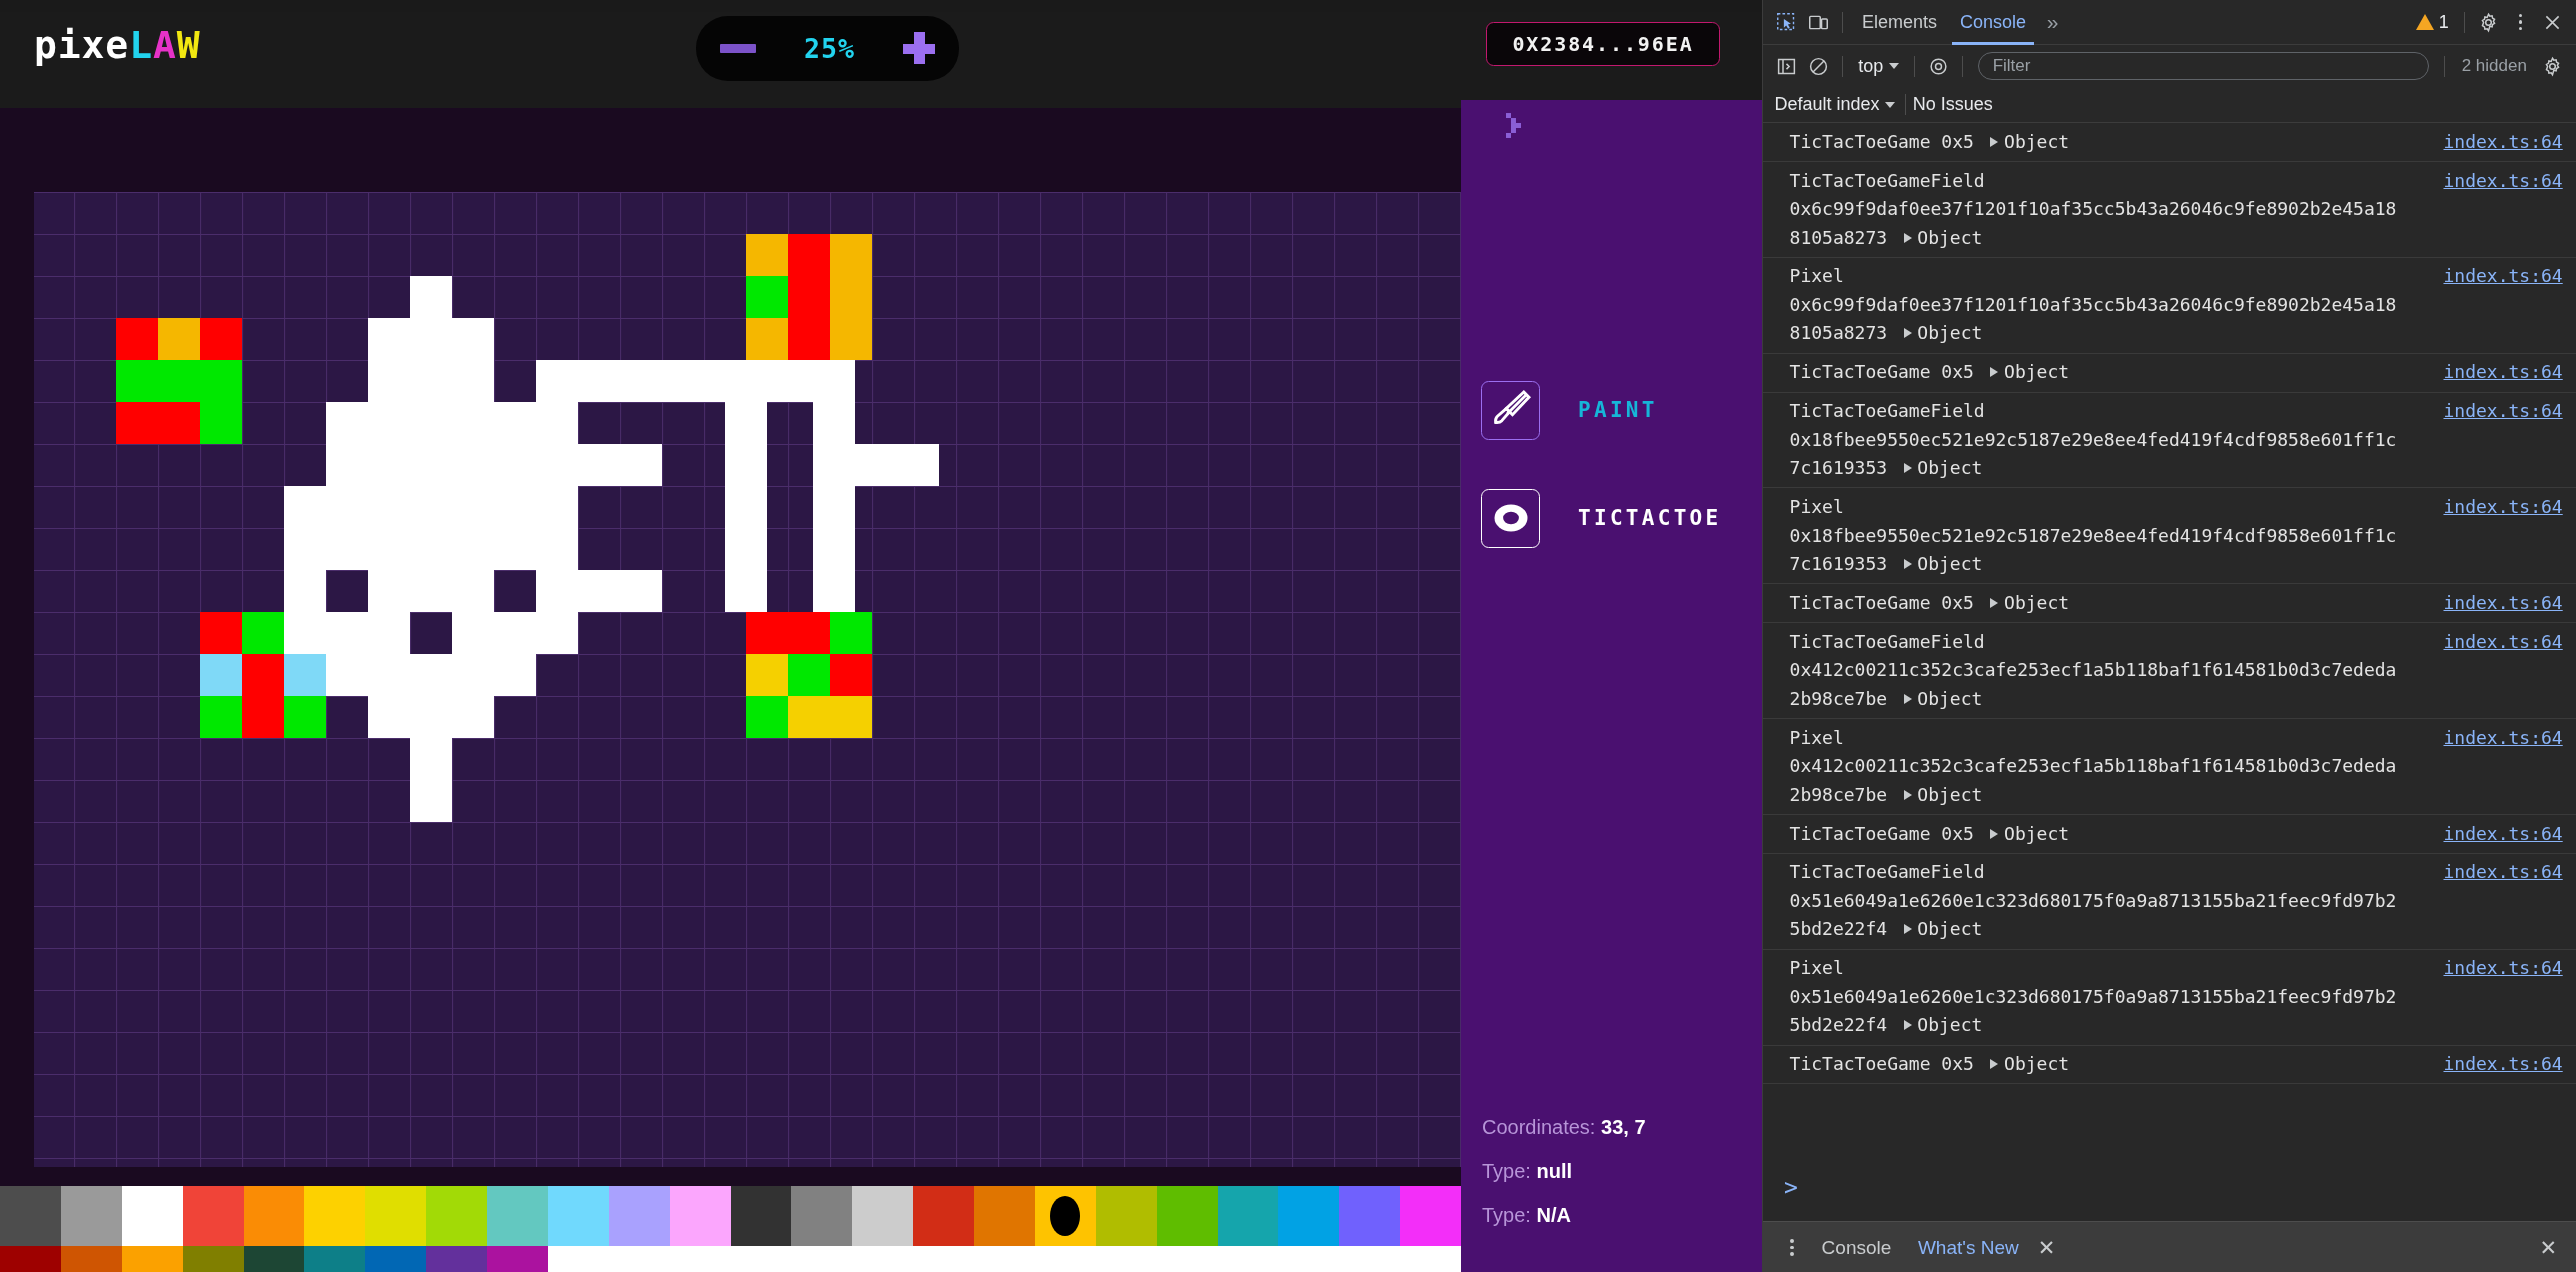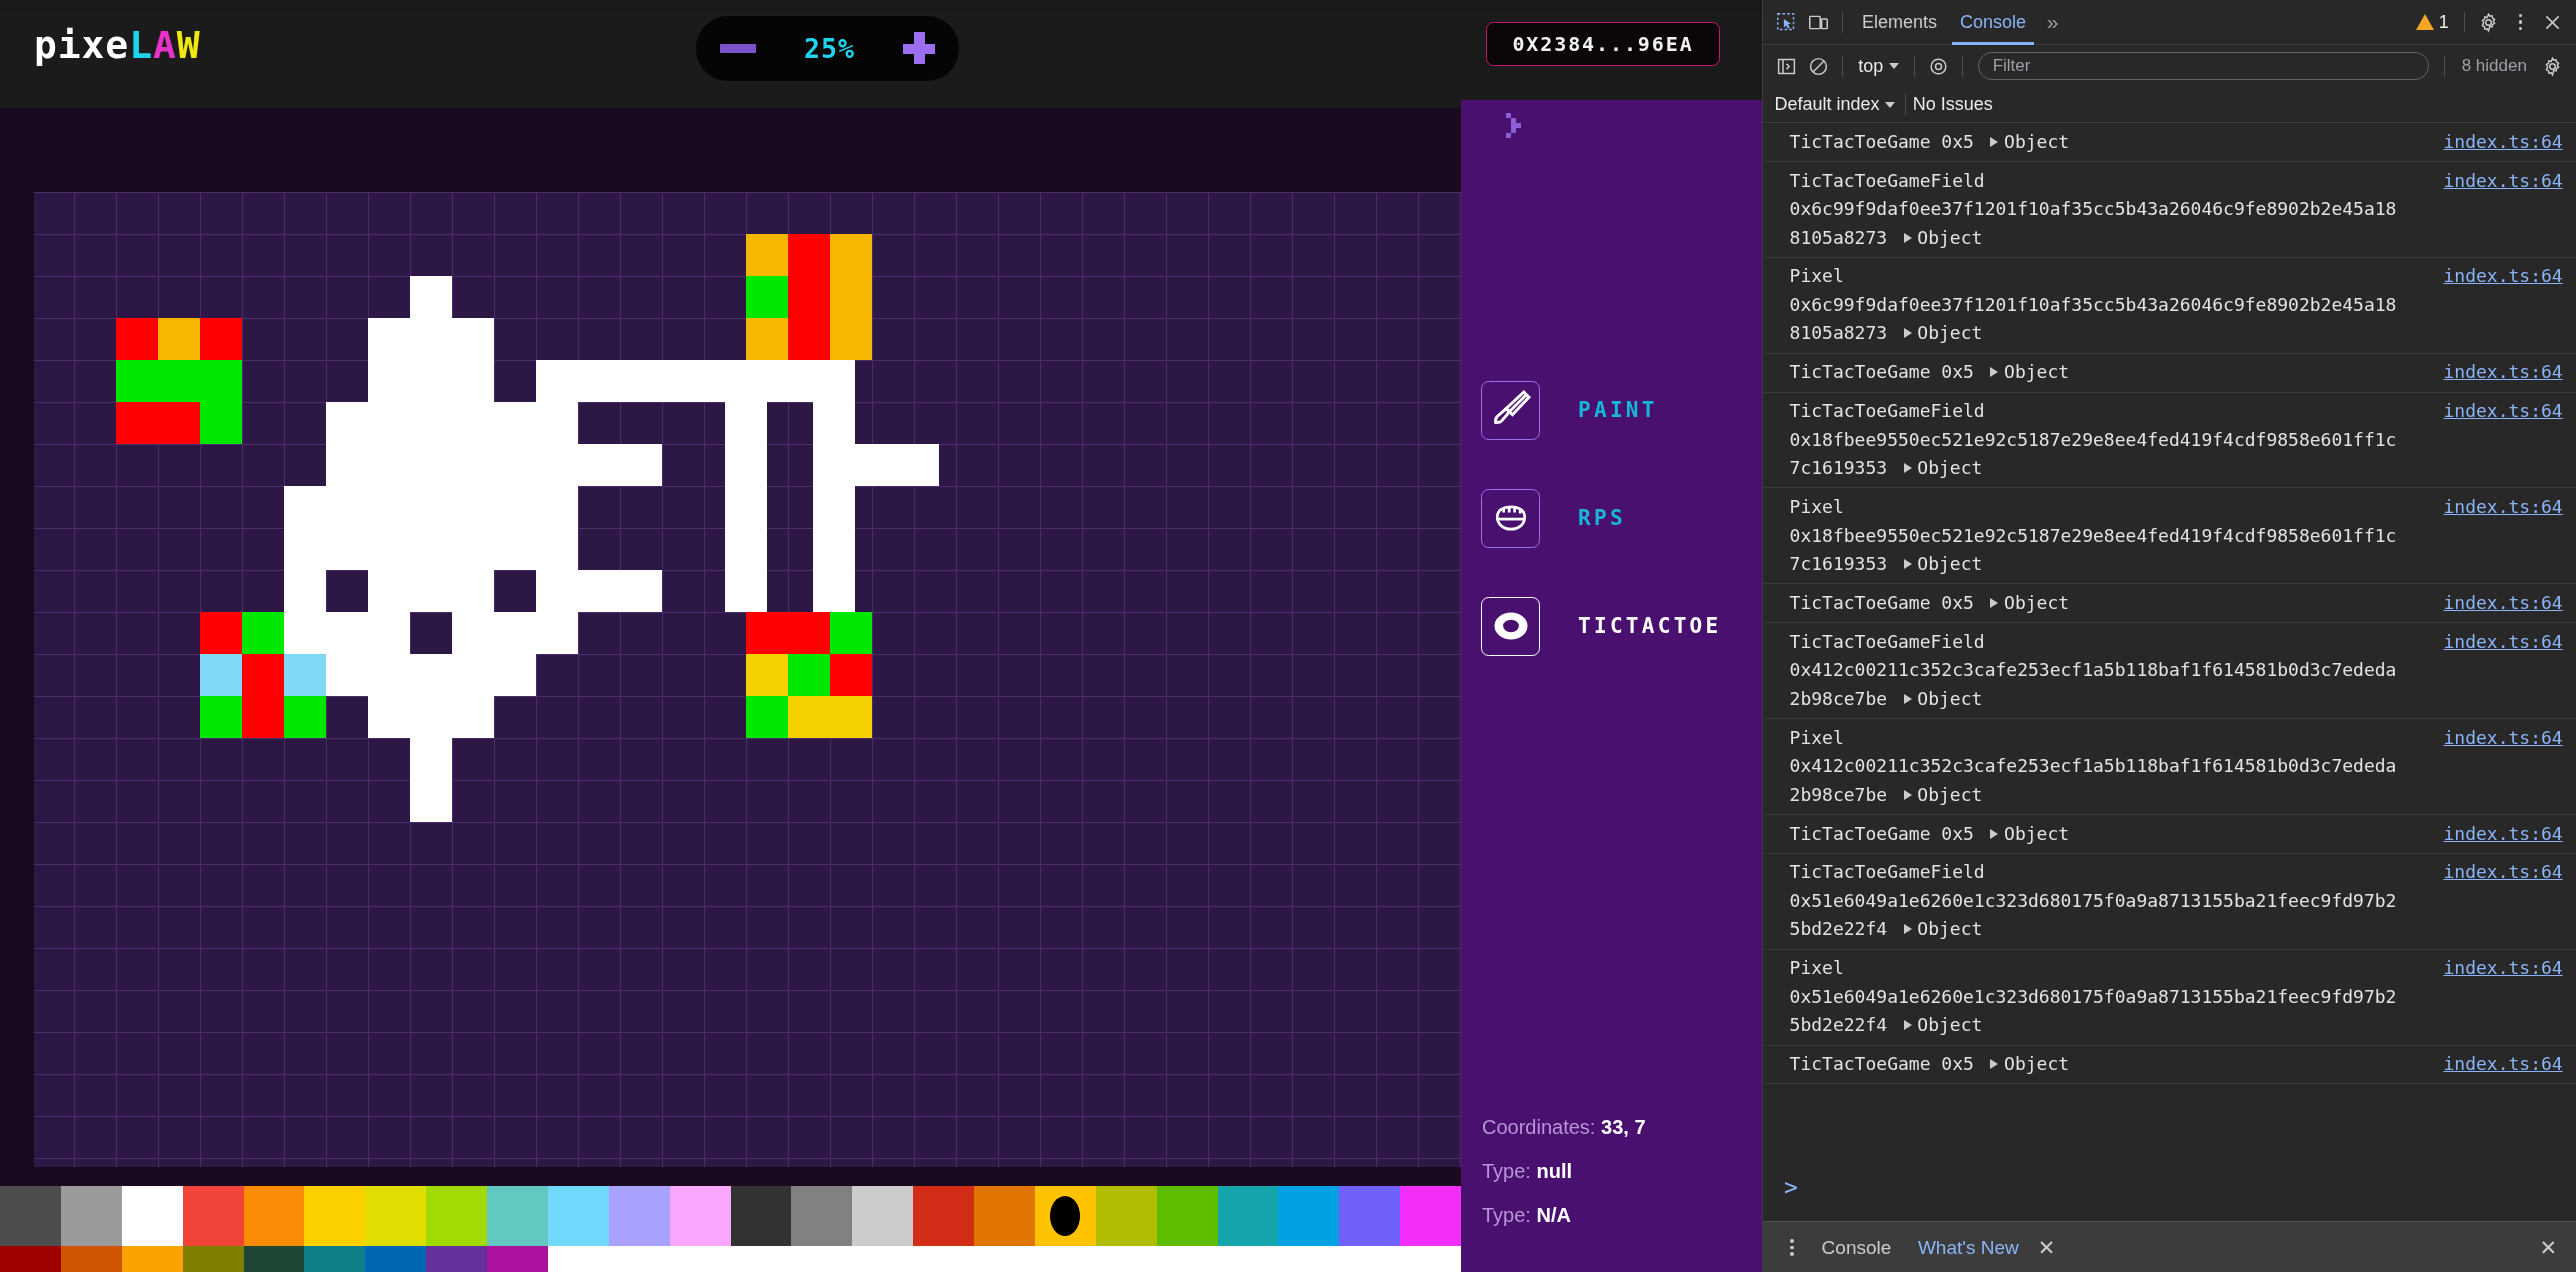--- a/index.html
+++ b/index.html
@@ -475,30 +475,20 @@
             <svg viewBox="0 0 24 24" fill="none" stroke="#ffffff" stroke-width="1.6">
               <path d="M20.5 3.5 10 14"></path>
               <path d="M19 2.2 21.8 5 12.8 14.6l-3.4-3.4z"></path>
               <path d="M9.4 11.2 4.6 15.4c-1.3 1.2-1 3.4-1 3.4s2.2.3 3.4-1l4.2-4.8z"></path>
             </svg>
           </div>
           <div class="applabel">PAINT</div>
         </div>
 
 
-        <div class="appitem">
-          <div class="appicon">
-            <svg viewBox="0 0 24 24" fill="none" stroke="#ffffff" stroke-width="1.5">
-              <path d="M4.5 11.5c0-3.6 3.2-5.6 7.5-5.6s7.5 2 7.5 5.6c0 4-3.4 6.6-7.5 6.6s-7.5-2.6-7.5-6.6z"></path>
-              <path d="M8 6.4V9M11 5.9V9M14 6.2V9M17 7.4V9.6"></path>
-              <path d="M4.8 12.6h14.2"></path>
-            </svg>
-          </div>
-          <div class="applabel">RPS</div>
-        </div>
 
         <div class="appitem active">
           <div class="appicon">
             <svg viewBox="0 0 24 24">
               <ellipse cx="12" cy="12" rx="9" ry="7.3" fill="#ffffff"></ellipse>
               <ellipse cx="12" cy="12" rx="4.3" ry="3.4" fill="#4a1070"></ellipse>
             </svg>
           </div>
           <div class="applabel">TICTACTOE</div>
         </div>
@@ -586,21 +576,21 @@
       <div class="dt-sep"></div>
       <div class="dt-icon">
         <svg viewBox="0 0 24 24" fill="none" stroke="#c9ccce" stroke-width="1.7">
           <circle cx="12" cy="12" r="8.4"></circle>
             <circle cx="12" cy="12" r="3.4"></circle>
         </svg>
       </div>
       <div class="dt-sep"></div>
       <input class="filter-input" placeholder="Filter" style="">
       <div class="dt-sep"></div>
-      <div class="hidden-count">8 hidden</div>
+      <div class="hidden-count">2 hidden</div>
       <div class="dt-icon">
         <svg viewBox="0 0 24 24" fill="none" stroke="#c9ccce" stroke-width="1.7">
           <circle cx="12" cy="12" r="3.2"></circle>
           <path d="M12 2.6l1.5 2.2 2.6-.5.5 2.6 2.3 1.4-1.3 2.3 1.3 2.3-2.3 1.4-.5 2.6-2.6-.5L12 21.4l-1.5-2.2-2.6.5-.5-2.6-2.3-1.4L6.4 12 5.1 9.7l2.3-1.4.5-2.6 2.6.5z"></path>
         </svg>
       </div>
     </div>
 
     <div class="dt-levels-bar">
       <div class="levels">

